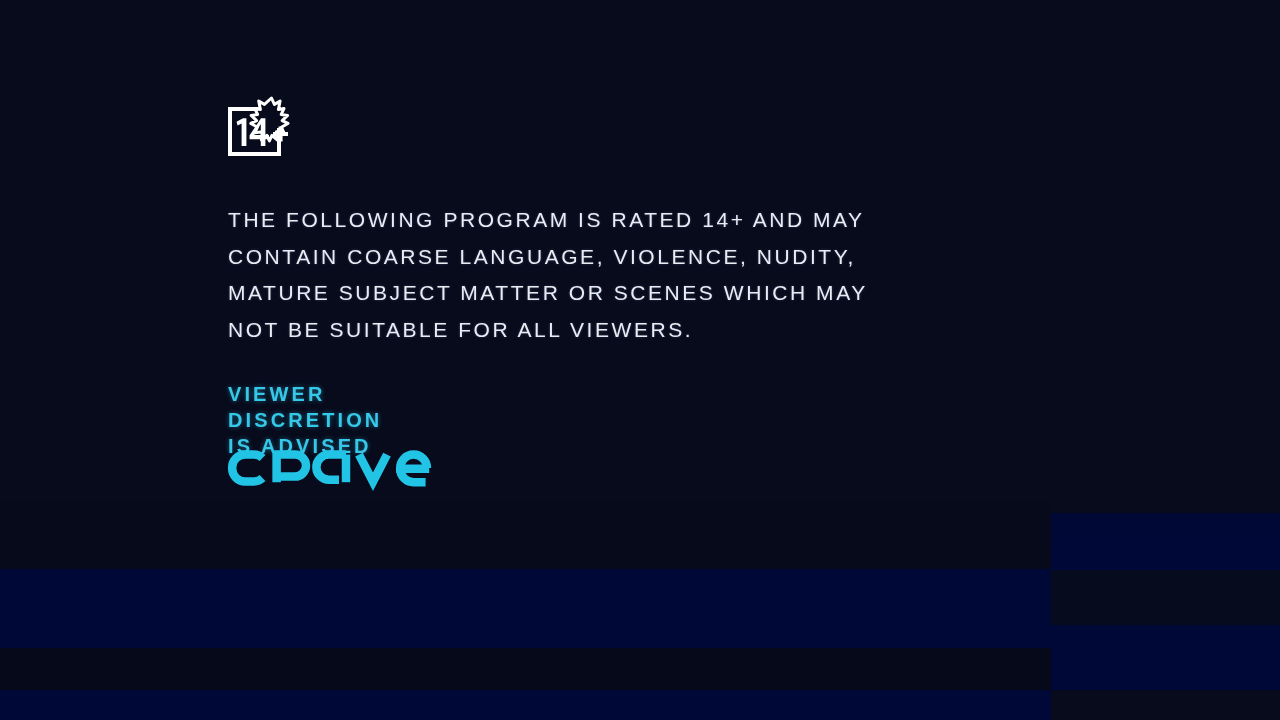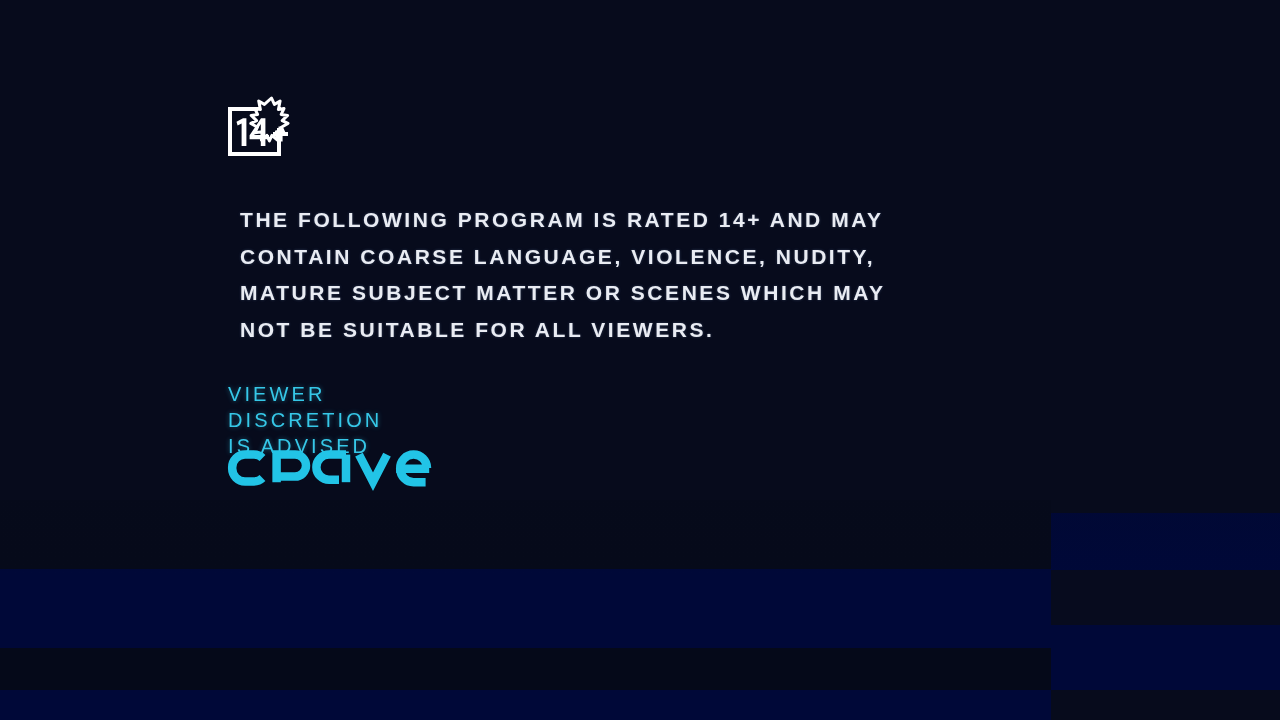--- a/index.html
+++ b/index.html
@@ -56,40 +56,40 @@
     left: 0;
     top: 94px;
     width: 74px;
     height: 64px;
   }
   .rating-icon svg { display: block; }
 
   
   .advisory {
     position: absolute;
-    left: 12px;
+    left: 0;
     top: 202px;
     width: 790px;
     color: #e9ecf3;
     font-size: 21px;
-    font-weight: 700;
+    font-weight: 400;
     letter-spacing: 2.55px;
     line-height: 36.5px;
     white-space: pre-line;
     text-shadow: 0 0 3px rgba(140,170,215,0.30);
   }
 
   
   .discretion {
     position: absolute;
     left: 0;
     top: 381px;
     color: #36c8e8;
     font-size: 20px;
-    font-weight: 400;
+    font-weight: 700;
     letter-spacing: 3.1px;
     line-height: 26px;
     text-shadow: 0 0 5px rgba(54,200,232,0.45);
   }
 
   
   .brand {
     position: absolute;
     left: -2px;
     top: 442px;

